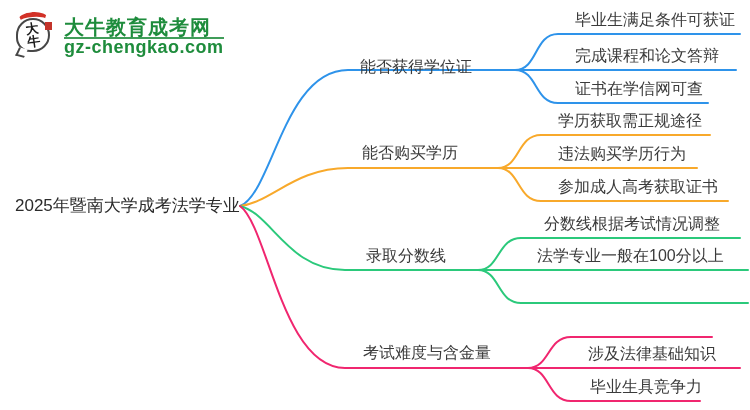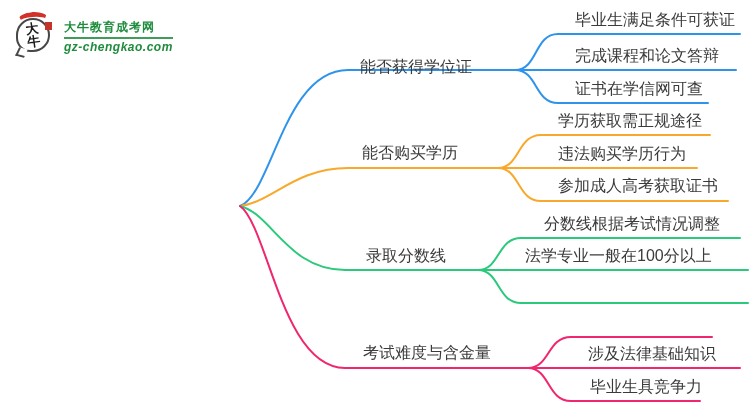--- a/index.html
+++ b/index.html
@@ -26,25 +26,25 @@
 
   
   #b0l  { left:360px; top:56px; }
   #b0c0 { left:575px; top:9px; }
   #b0c1 { left:575px; top:45px; }
   #b0c2 { left:575px; top:78px; }
   
   #b1l  { left:362px; top:142px; }
   #b1c0 { left:558px; top:110px; }
   #b1c1 { left:558px; top:143px; }
-  #b1c2 { left:558px; top:176px;font-family:Liberation Mono, monospace; }
+  #b1c2 { left:558px; top:176px; }
   
   #b2l  { left:366px; top:245px; }
   #b2c0 { left:544px; top:213px; }
-  #b2c1 { left:525px; top:245px;text-align:right; }
+  #b2c1 { left:537px; top:245px;text-align:right; }
   #b2c2 { left:544px; top:278px; }
   
   #b3l  { left:363px; top:342px; }
   #b3c0 { left:590px; top:312px; }
   #b3c1 { left:588px; top:343px; }
   #b3c2 { left:590px; top:376px; }
 
   
   .logo { position:absolute; left:14px; top:12px; display:flex; align-items:center; }
   .logo-icon { position:relative; width:42px; height:48px; }
@@ -65,27 +65,27 @@
     transform:rotate(-4deg);
   }
   .seal { position:absolute; right:4px; top:10px; width:7px; height:8px; background:#c3342b; }
   .tail {
     position:absolute; left:3px; top:36px; width:9px; height:9px; background:#fff;
     border-left:2px solid #474747; border-bottom:2px solid #474747;
     transform:rotate(15deg) skew(-10deg);
   }
   .logo-textblock { margin-left:8px; }
   .logo-title {
-    font-size:12px; font-weight:bold; color:var(--logo_green);
+    font-size:20px; font-weight:bold; color:var(--logo_green);
     letter-spacing:1px; line-height:17px; white-space:nowrap;
   }
   .logo-divider { height:2px; background:var(--logo_green); opacity:.85; margin:1px 0 1px 0; }
   .logo-domain {
-    font-size:12px; font-weight:bold; color:var(--logo_green);
-    line-height:14px; letter-spacing:.5px; white-space:nowrap;font-style:italic;
+    font-size:18px; font-weight:bold; color:var(--logo_green);
+    line-height:14px; letter-spacing:.5px; white-space:nowrap;
   }
 </style>
 </head>
 <body>
 
 <div class="canvas">
 
   <svg class="wires" width="750" height="410" viewBox="0 0 750 410" aria-hidden="true">
 
     <path class="s1" d="M240,206 C272,194 284,70 348,70 L515,70"></path>
@@ -118,20 +118,21 @@
       <div class="seal"></div>
       <div class="tail"></div>
     </div>
     <div class="logo-textblock">
       <div class="logo-title">大牛教育成考网</div>
       <div class="logo-divider"></div>
       <div class="logo-domain">gz-chengkao.com</div>
     </div>
   </div>
 
+  <div class="root-label">2025年暨南大学成考法学专业</div>
 
   <div class="node" id="b0l">能否获得学位证</div>
   <div class="node" id="b0c0">毕业生满足条件可获证</div>
   <div class="node" id="b0c1">完成课程和论文答辩</div>
   <div class="node" id="b0c2">证书在学信网可查</div>
 
   <div class="node" id="b1l">能否购买学历</div>
   <div class="node" id="b1c0">学历获取需正规途径</div>
   <div class="node" id="b1c1">违法购买学历行为</div>
   <div class="node" id="b1c2">参加成人高考获取证书</div>

